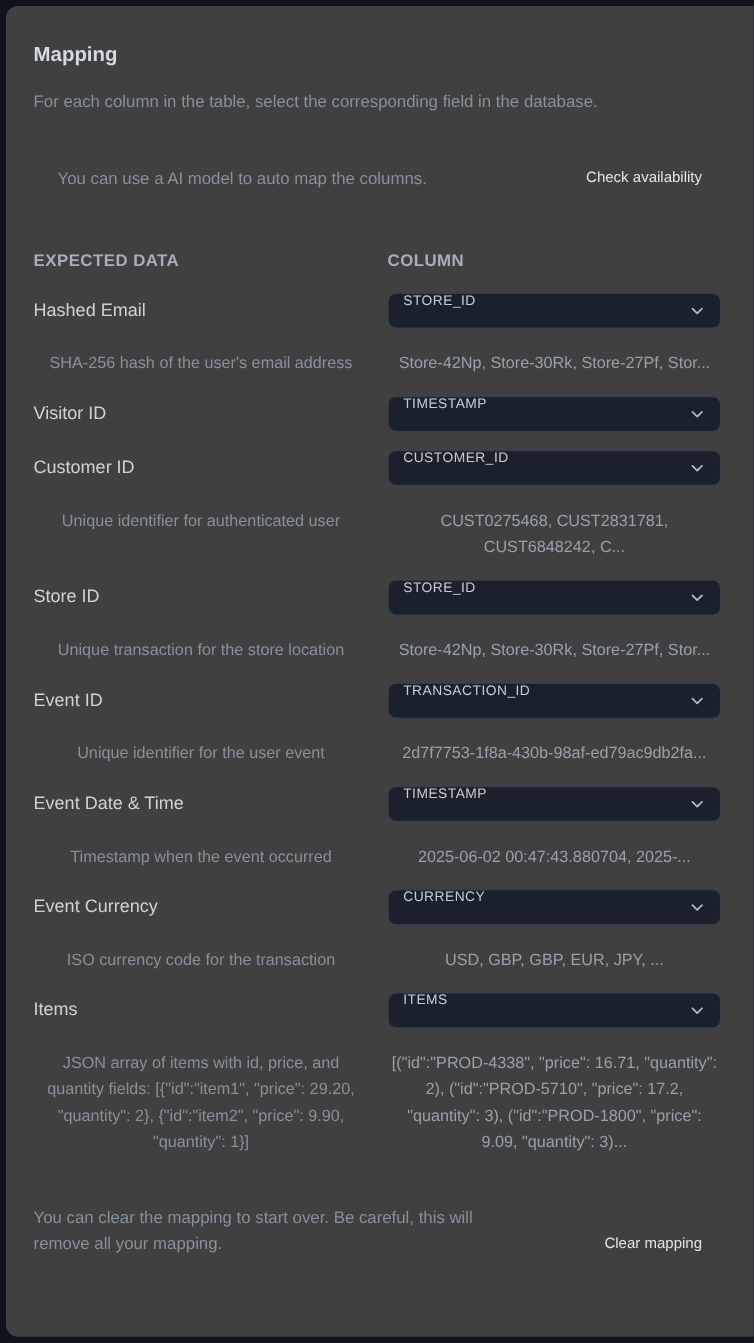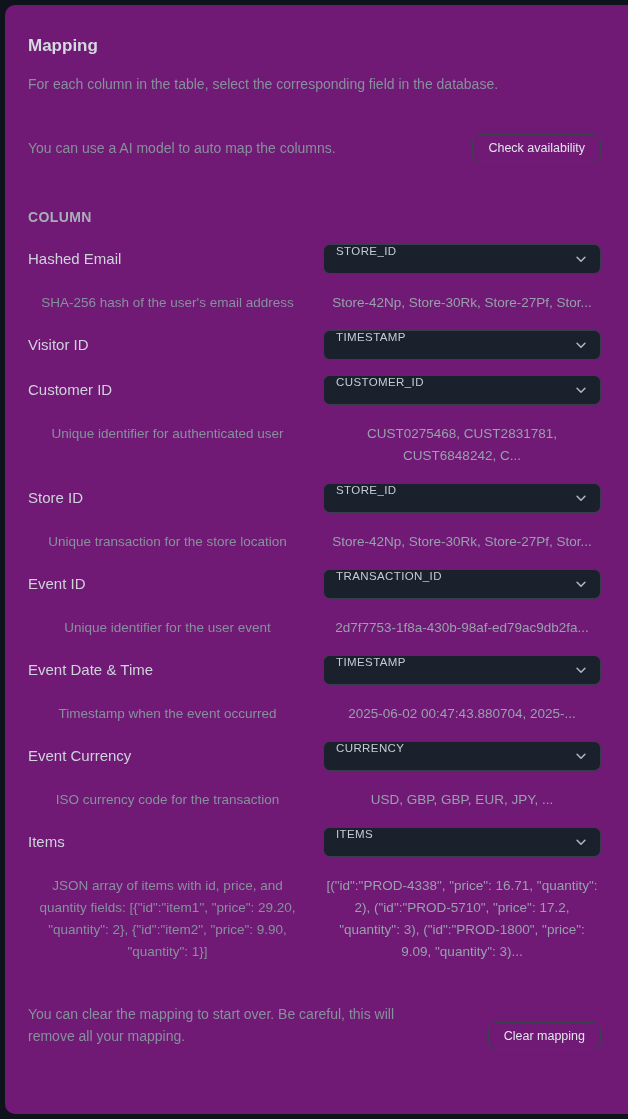--- a/index.html
+++ b/index.html
@@ -5,40 +5,41 @@
   * { margin: 0; padding: 0; box-sizing: border-box; }
   html, body {
     width: 628px; height: 1119px;
     background: #0f141c;
     font-family: "Liberation Sans", sans-serif;
     overflow: hidden;
   }
   .panel {
     position: absolute;
     left: 5px; top: 5px; right: 0; bottom: 5px;
-    background: #701a75;
+    background: #404040;
     border-radius: 10px 0 0 10px;
     padding: 30px 27px 20px 23px;
   }
   .title {
     color: #d5dae1;
     font-size: 17px;
     font-weight: bold;
     line-height: 22px;
   }
   .subtitle {
     margin-top: 17px;
     color: #87909d;
     font-size: 14px;
     line-height: 20px;
   }
   .ai-row {
     margin-top: 40px;
     display: flex;
     align-items: center;
+    margin-left: 20px;
   }
   .ai-hint {
     color: #87909d;
     font-size: 14px;
     line-height: 20px;
     flex: 1;
     padding-right: 20px;
   }
   .btn {
     background: transparent;
@@ -130,20 +131,21 @@
   <div class="title">Mapping</div>
 
   <div class="subtitle">For each column in the table, select the corresponding field in the database.</div>
 
   <div class="ai-row">
     <div class="ai-hint">You can use a AI model to auto map the columns.</div>
     <button class="btn">Check availability</button>
   </div>
 
   <div class="table-headers">
+    <div class="col-header">EXPECTED DATA</div>
     <div class="col-header">COLUMN</div>
   </div>
 
   <div id="rows-container">
   <div class="field-row">
     <div class="frow-line top">
       <div class="flabel">Hashed Email</div>
       <div class="dropdown">
         <span class="dd-label">STORE_ID</span>
         <span class="dd-chevron">

